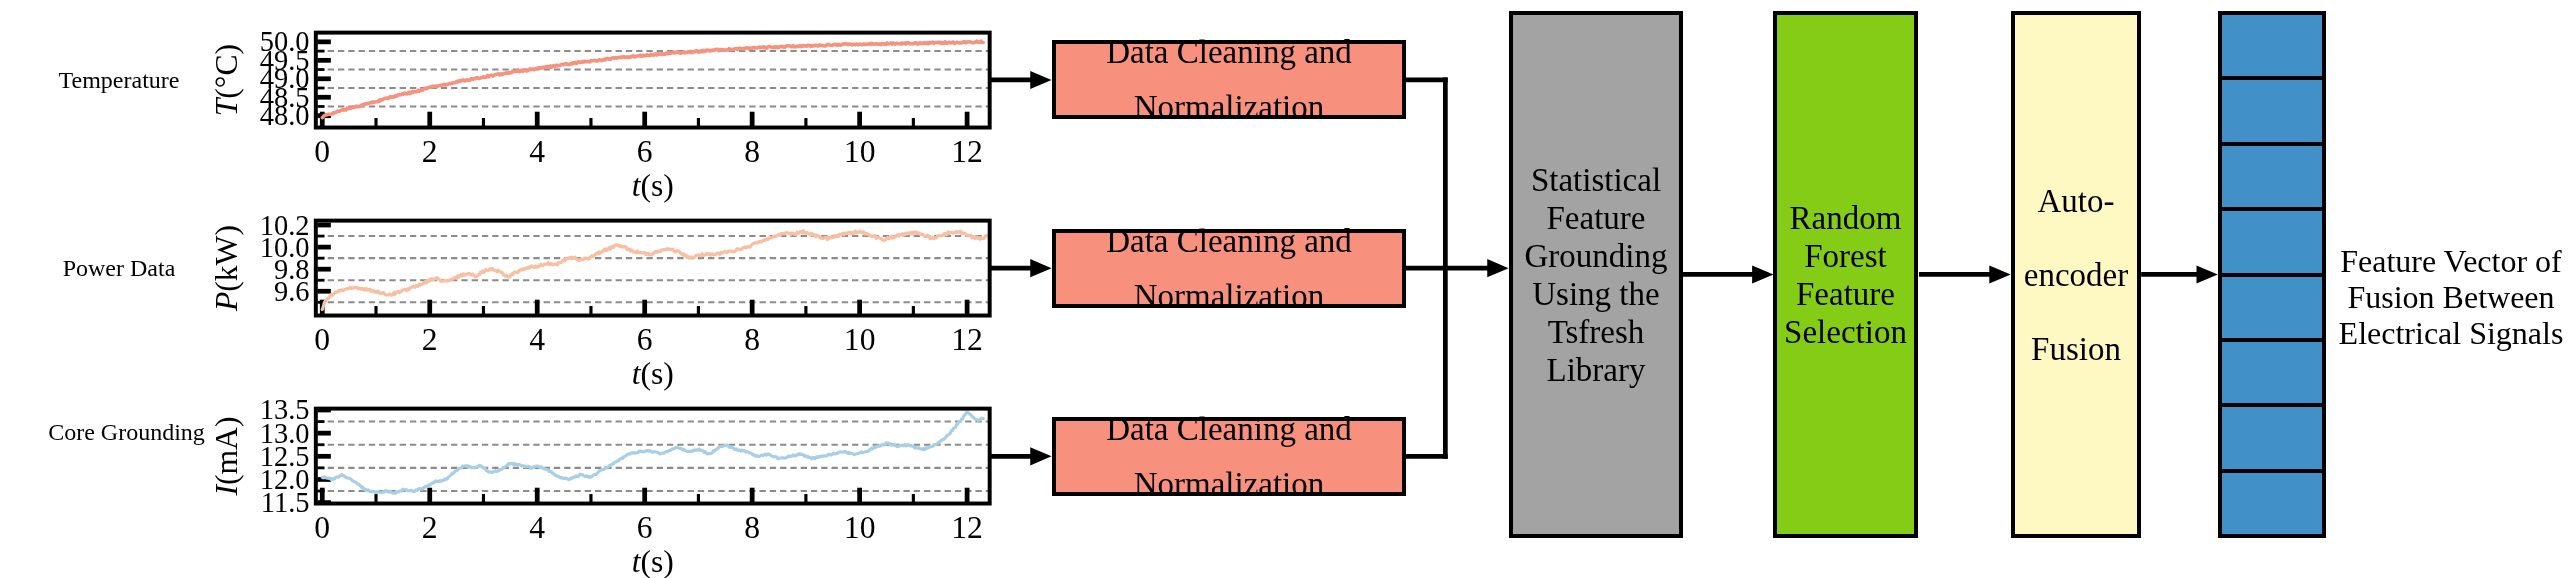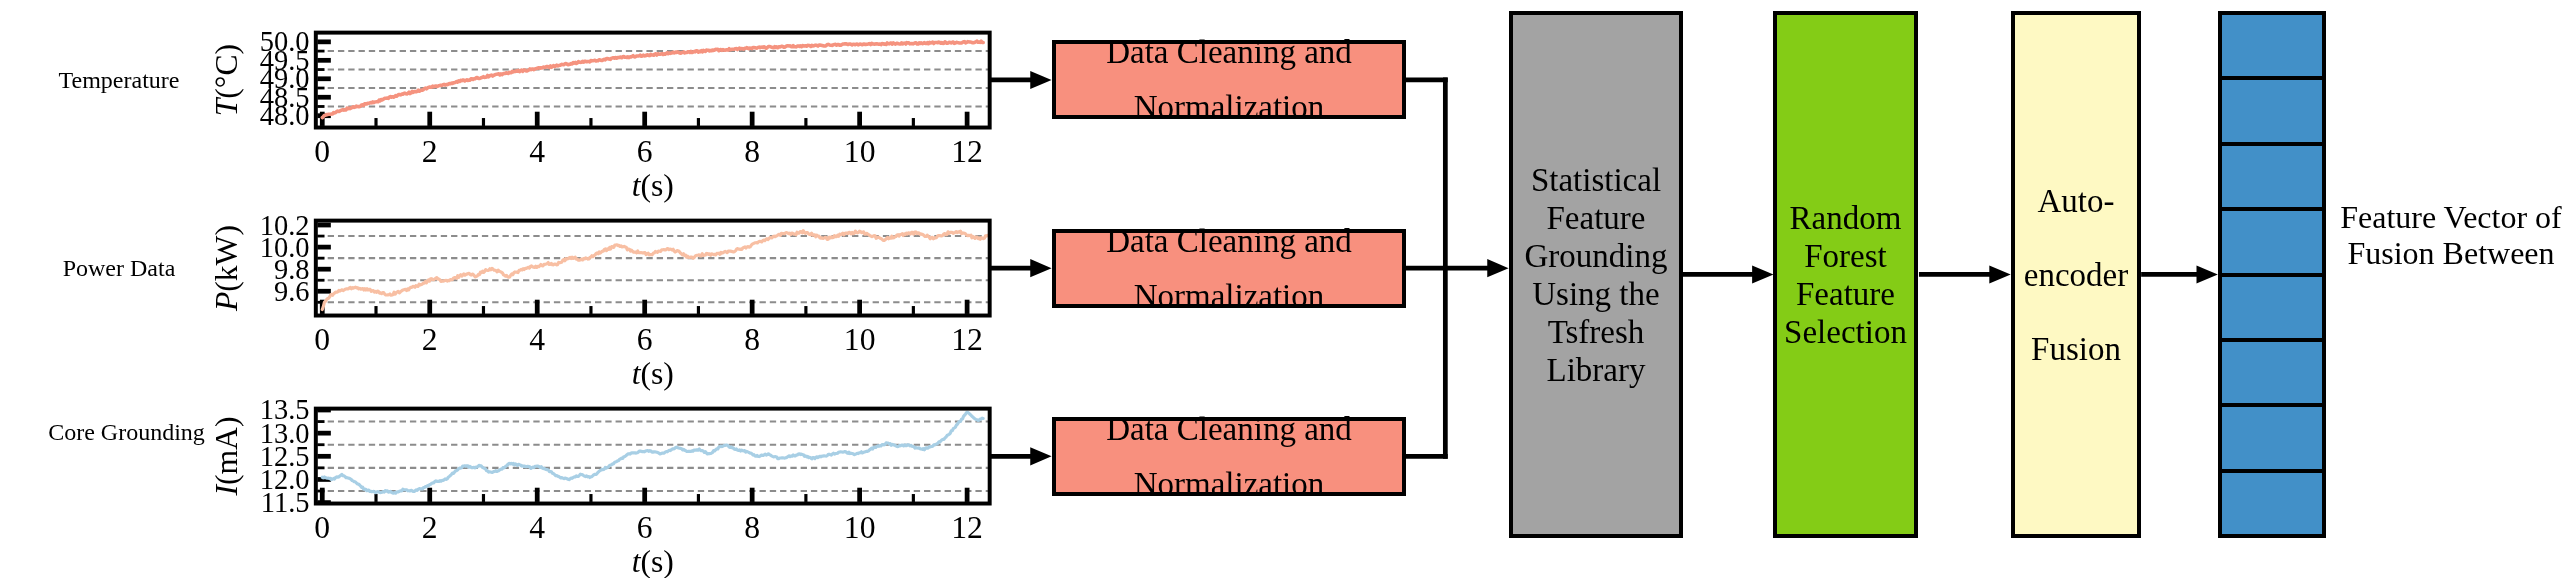--- a/index.html
+++ b/index.html
@@ -10,21 +10,21 @@
   .box{position:absolute;z-index:3;border:4px solid #000;box-sizing:border-box;
        display:flex;flex-direction:column;justify-content:center;align-items:center;
        text-align:center;font-size:33px;}
   .box .line{white-space:nowrap;}
   .clean-box{line-height:41px;gap:14px;}
   .tall-box{line-height:38px;}
   #feature-vector{position:absolute;z-index:3;border:4.7px solid #000;box-sizing:border-box;
        display:flex;flex-direction:column;}
   #feature-vector .cell{flex:1;}
   #feature-vector .cell + .cell{border-top:4.7px solid #000;}
-  .caption{position:absolute;z-index:2;text-align:center;font-size:32px;line-height:36px;}
+  .caption{position:absolute;z-index:2;text-align:center;font-size:32px;line-height:36px;margin-top:44px;}
   .caption .line{white-space:nowrap;}
 </style>
 </head>
 <body>
 
 <svg id="connectors" width="2576" height="579" viewBox="0 0 3258 732">
     <line x1="1252" y1="101" x2="1310" y2="101" stroke="#000000" stroke-width="6"></line>
     <polygon points="1330,101 1303,89.5 1303,112.5" fill="#000000"></polygon>
     <line x1="1252" y1="339" x2="1310" y2="339" stroke="#000000" stroke-width="6"></line>
     <polygon points="1330,339 1303,327.5 1303,350.5" fill="#000000"></polygon>
@@ -230,14 +230,15 @@
     <div class="cell" style="background: rgb(66, 144, 200);"></div>
     <div class="cell" style="background: rgb(66, 144, 200);"></div>
     <div class="cell" style="background: rgb(66, 144, 200);"></div>
     <div class="cell" style="background: rgb(66, 144, 200);"></div>
     <div class="cell" style="background: rgb(66, 144, 200);"></div>
   </div>
 
 <div class="caption" style="left:2326px;top:199px;width:250px;">
     <div class="line">Feature Vector of</div>
     <div class="line">Fusion Between</div>
+    <div class="line">Electrical Signals</div>
   </div>
 
 
 </body></html>

